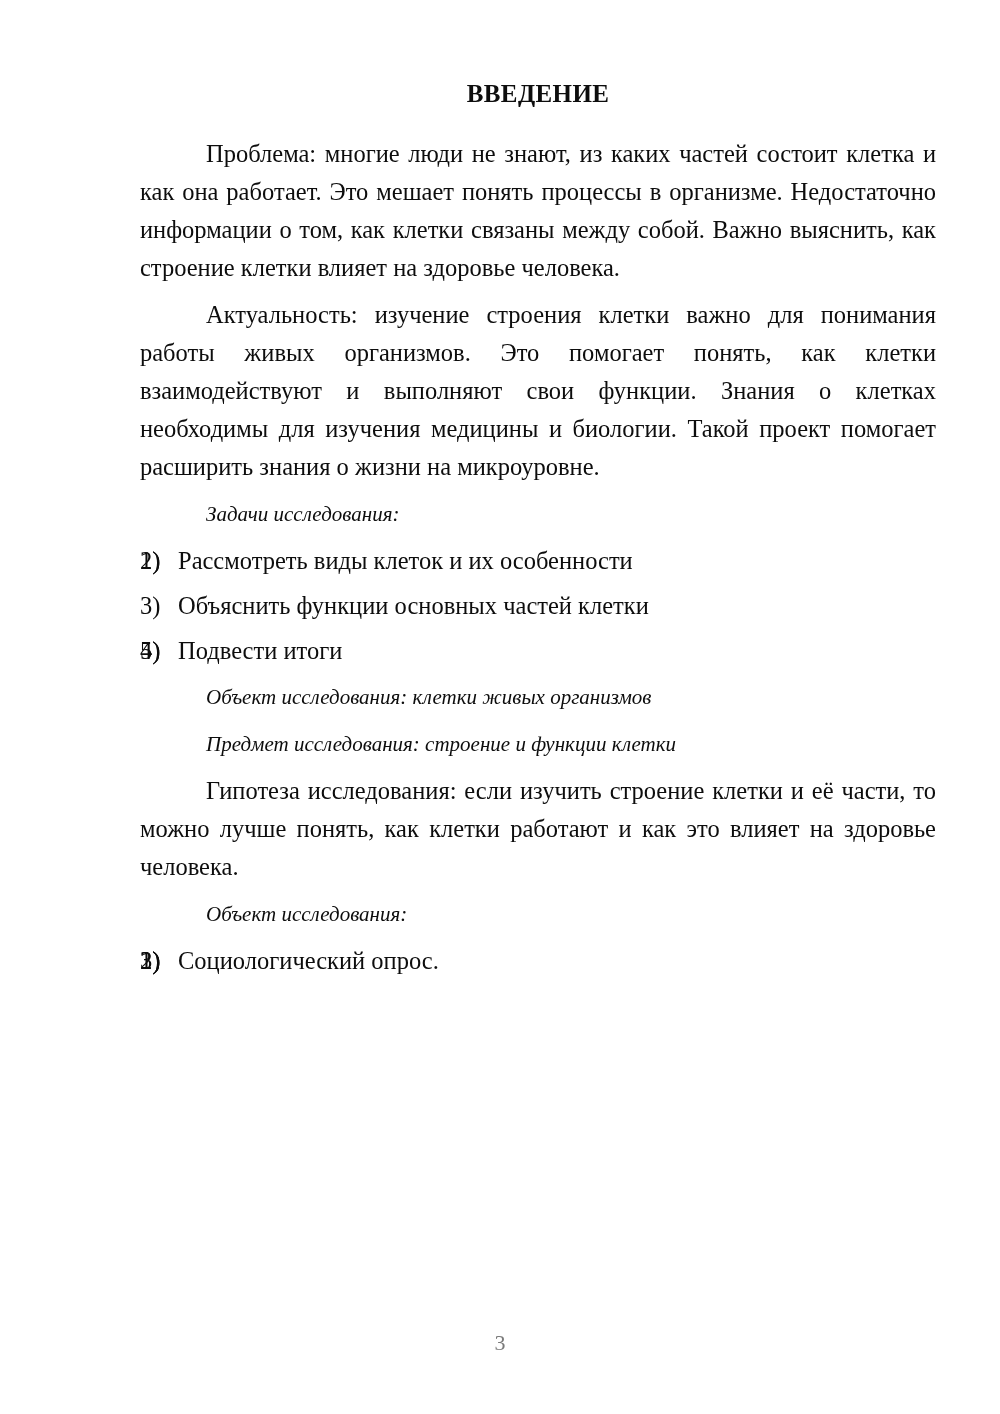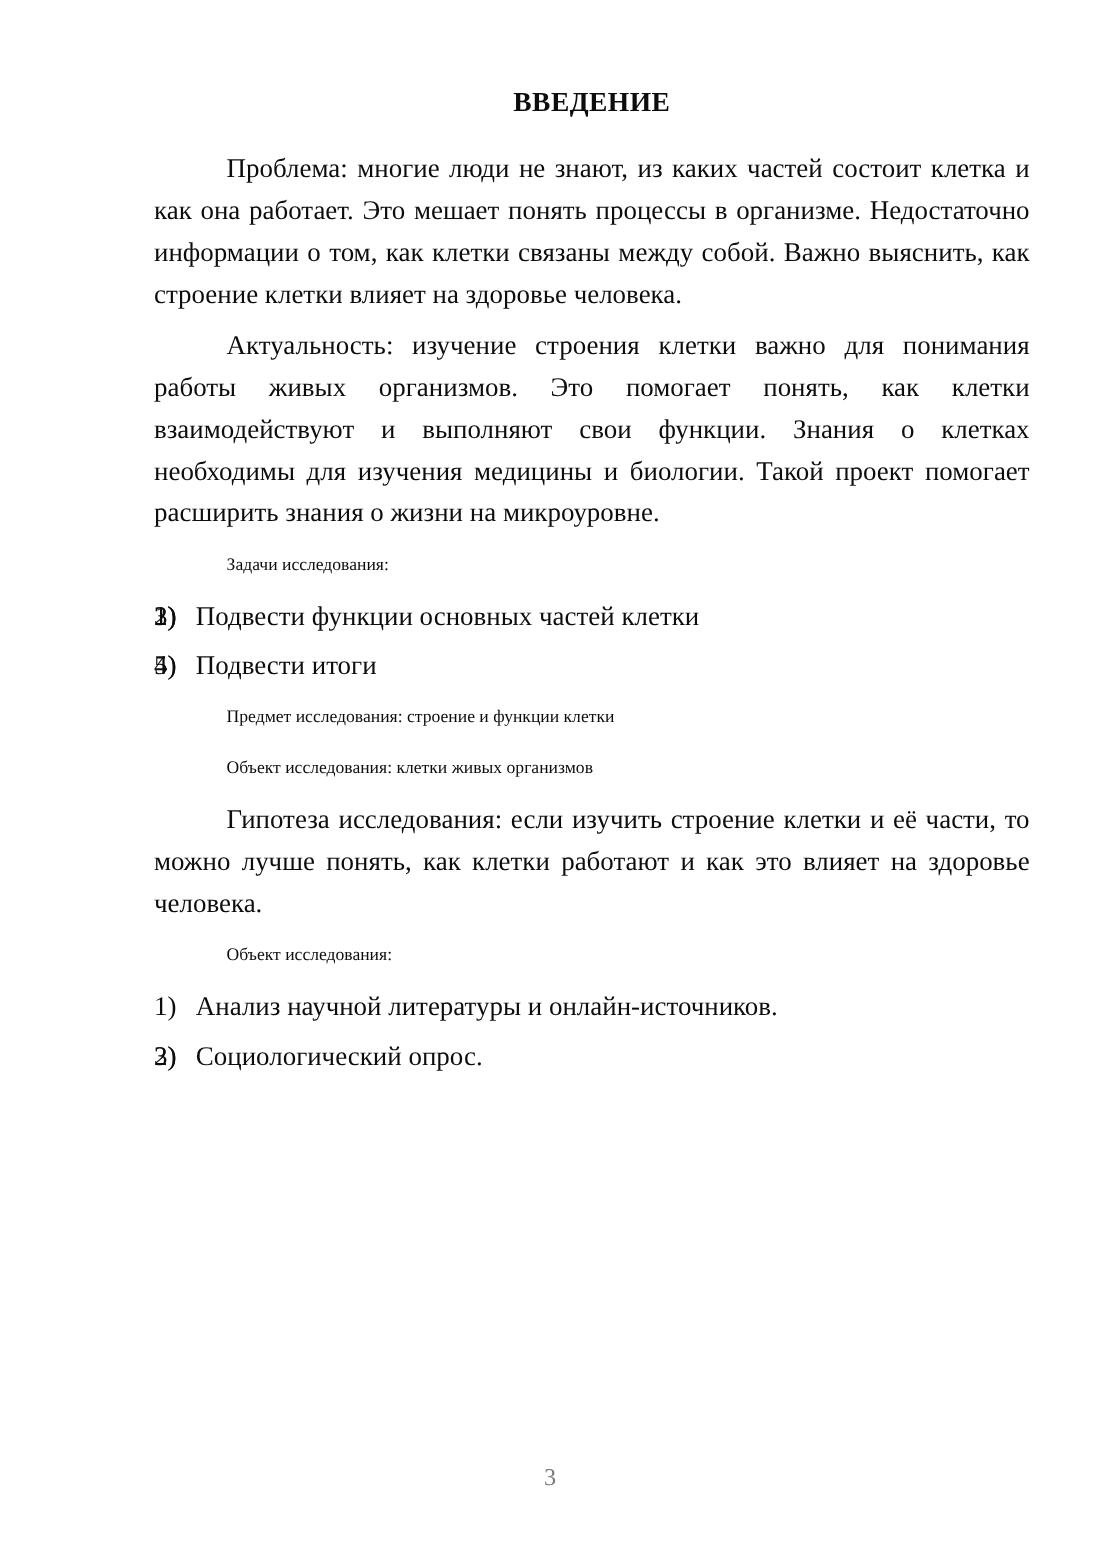--- a/index.html
+++ b/index.html
@@ -41,25 +41,26 @@
     font-size: 24.5px;
     line-height: 38px;
     text-align: justify;
     text-justify: inter-word;
     text-indent: 66px;
     margin: 0 0 9px 0;
     hyphens: none;
   }
 
   .para-single {
-    font-size: 16px;
+    font-size: 21px;
     line-height: 38px;
     text-align: left;
     text-indent: 66px;
     margin: 0 0 9px 0;
+    font-style: italic;
   }
 
   .list {
     list-style: none;
     margin: 0;
     padding: 0;
   }
 
   .list-item {
     font-size: 24.5px;
@@ -105,48 +106,48 @@
 
 
     <p class="para-single">Задачи исследования:</p>
 
     <ul class="list">
       <li class="list-item">
         <span class="num">1)</span>
       </li>
       <li class="list-item">
         <span class="num">2)</span>
+        <span>Рассмотреть виды клеток и их особенности</span>
       </li>
       <li class="list-item">
         <span class="num">3)</span>
-        <span>Подвести функции основных частей клетки</span>
+        <span>Объяснить функции основных частей клетки</span>
       </li>
       <li class="list-item">
         <span class="num">4)</span>
       </li>
       <li class="list-item">
         <span class="num">5)</span>
         <span>Подвести итоги</span>
       </li>
     </ul>
 
     <div class="spacer-sm"></div>
 
+    <p class="para-single">Объект исследования: клетки живых организмов</p>
+
     <p class="para-single">Предмет исследования: строение и функции клетки</p>
-
-    <p class="para-single">Объект исследования: клетки живых организмов</p>
 
     <p class="para">Гипотеза исследования: если изучить строение клетки и её части, то можно лучше понять, как клетки работают и как это влияет на здоровье человека.</p>
 
     <p class="para-single">Объект исследования:</p>
 
     <ul class="list">
       <li class="list-item">
         <span class="num">1)</span>
-        <span>Анализ научной литературы и онлайн-источников.</span>
       </li>
       <li class="list-item">
         <span class="num">2)</span>
       </li>
       <li class="list-item">
         <span class="num">3)</span>
         <span>Социологический опрос.</span>
       </li>
     </ul>
 

